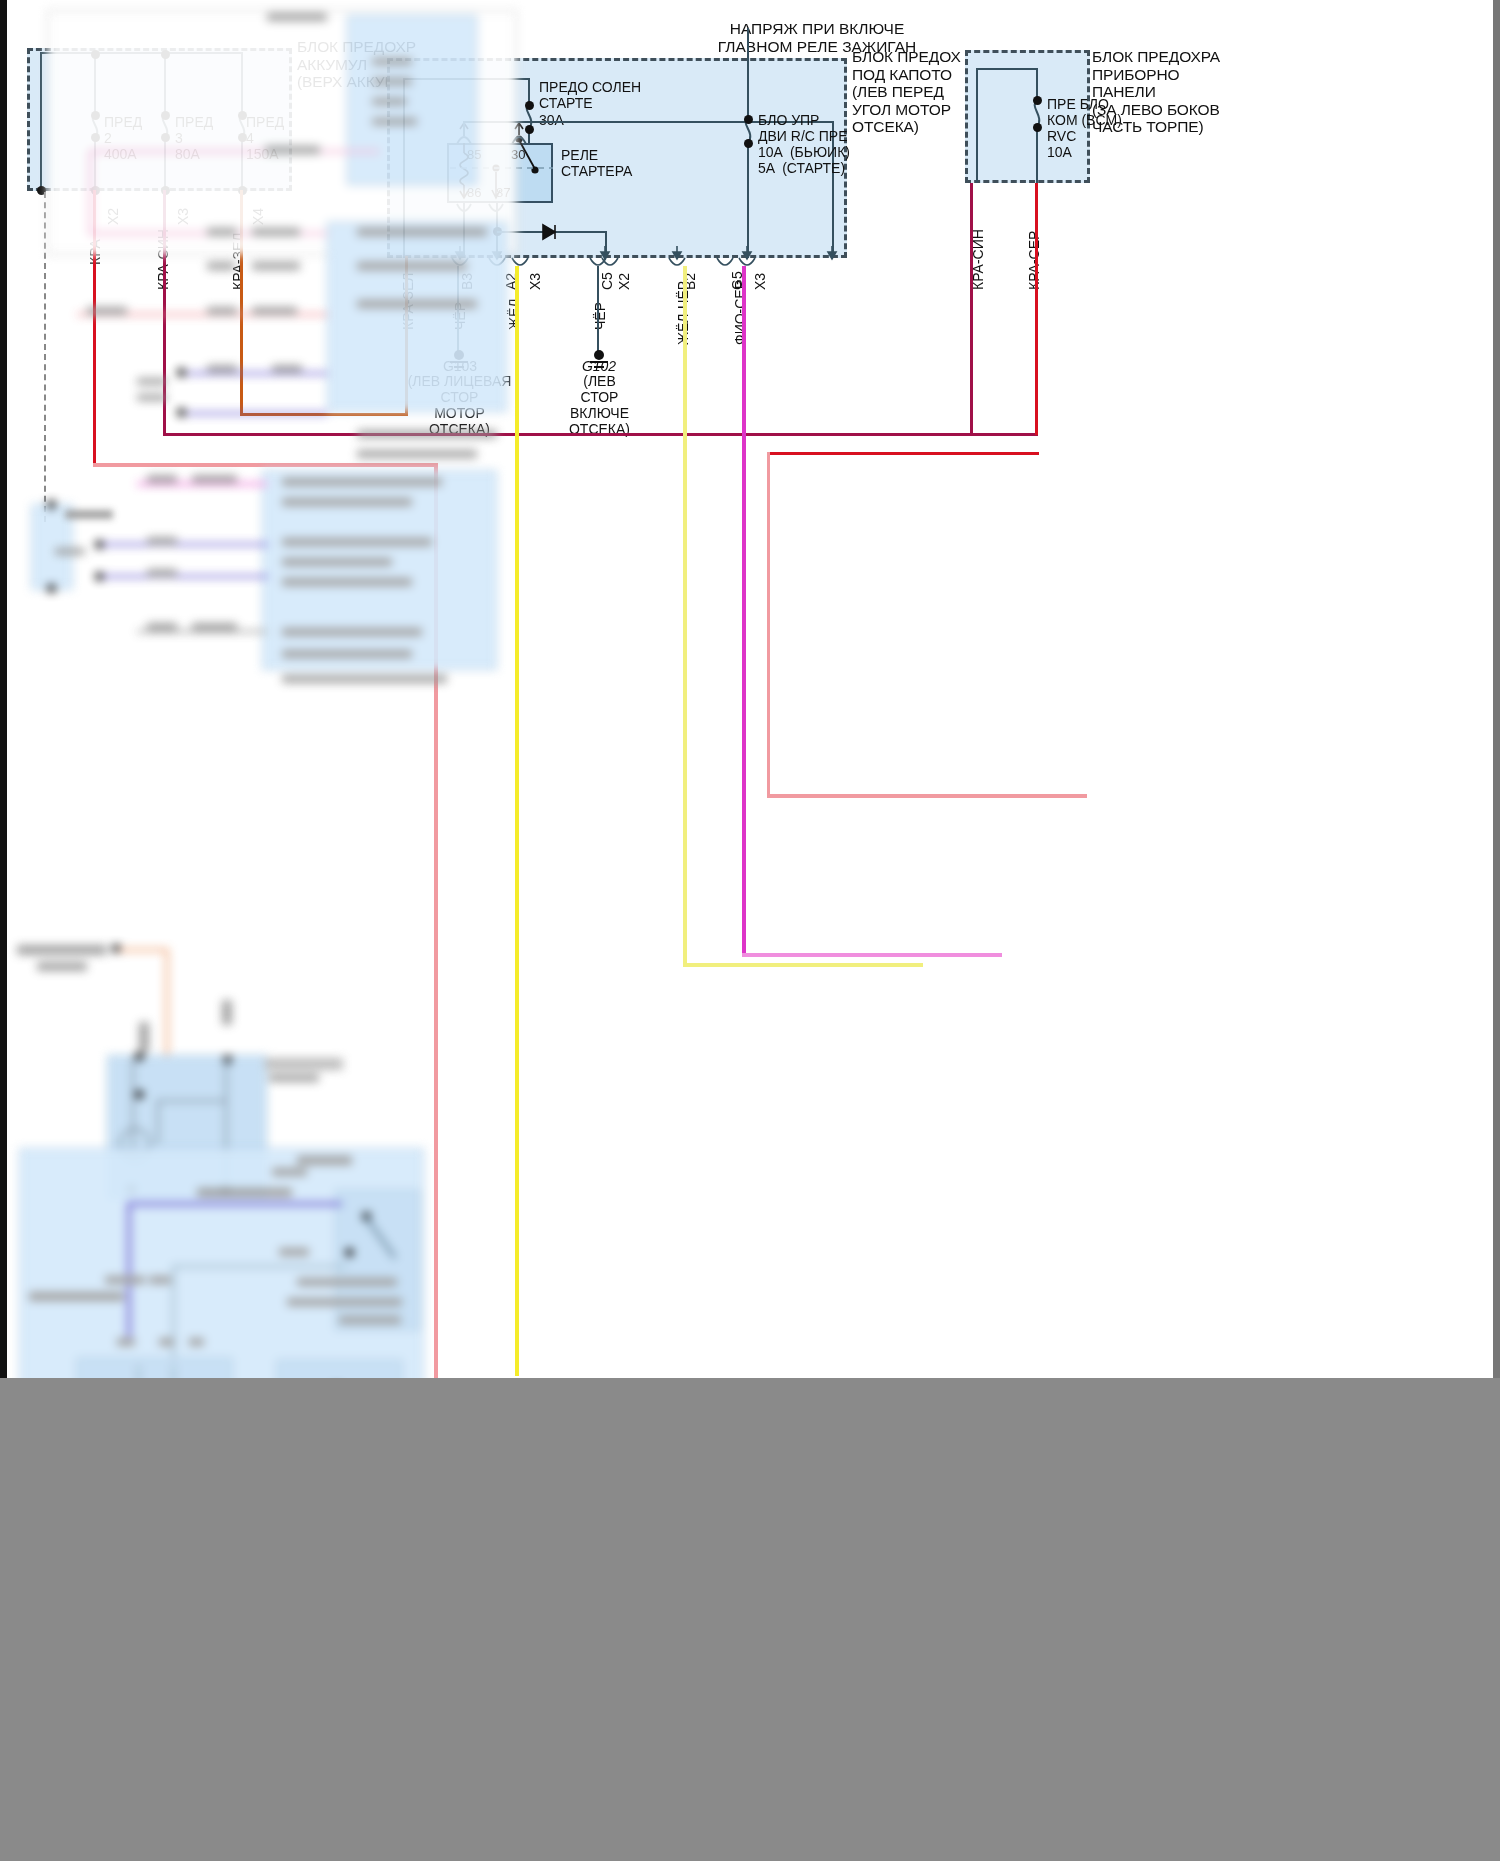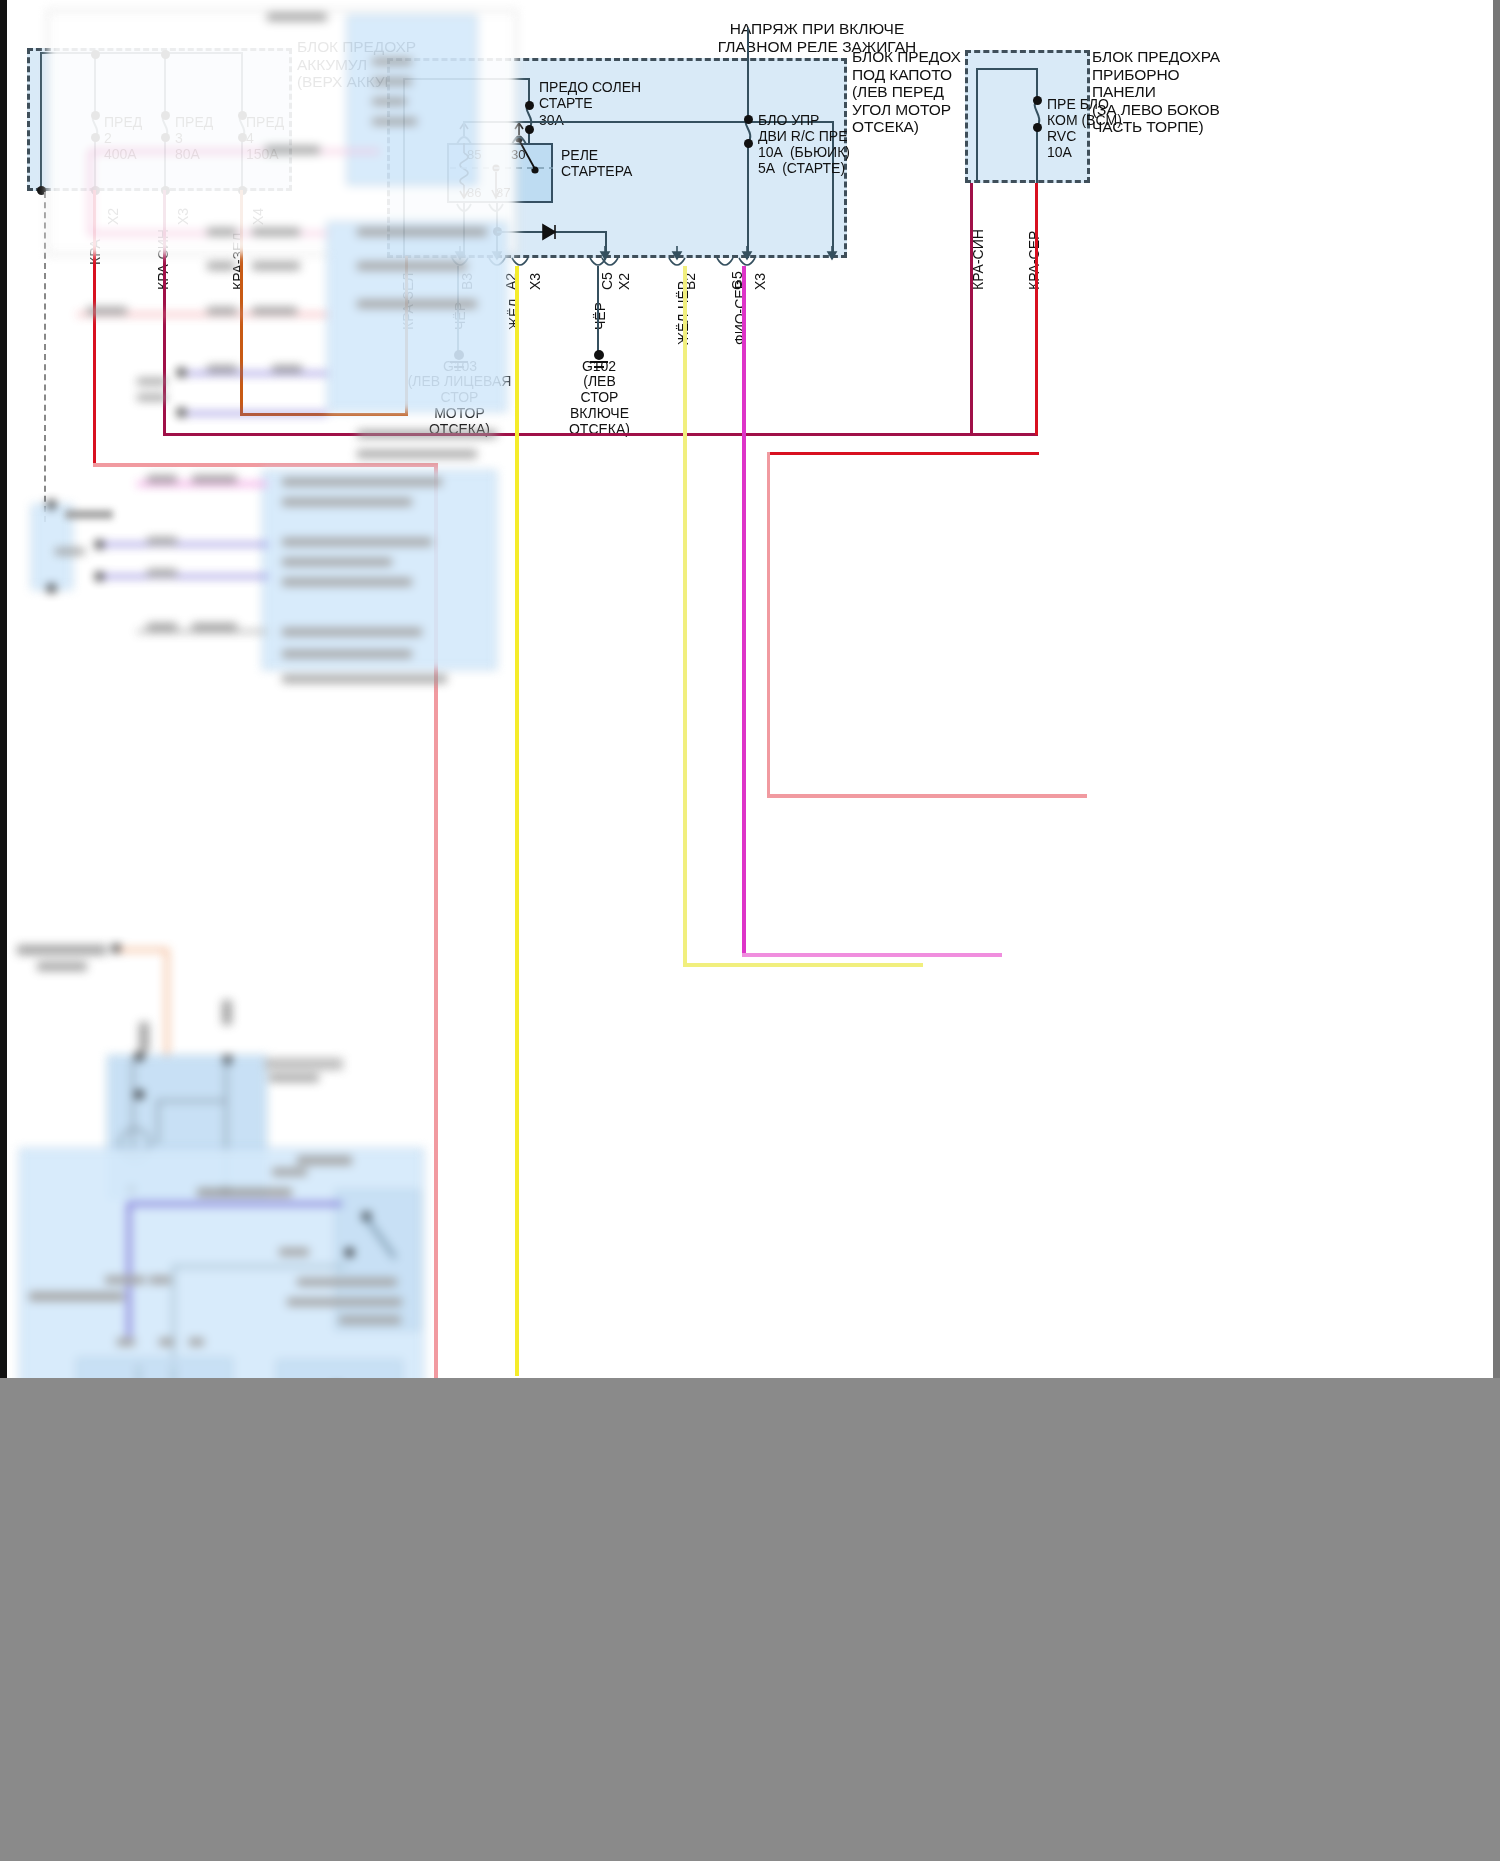--- a/index.html
+++ b/index.html
@@ -249,21 +249,21 @@
   <svg style="position:absolute;left:578px;top:349px;" width="28" height="22">
     <circle cx="14" cy="6" r="5" fill="#111"></circle>
     <line x1="5" y1="13" x2="23" y2="13" stroke="#111" stroke-width="2"></line>
     <line x1="9" y1="18" x2="19" y2="18" stroke="#111" stroke-width="2"></line>
   </svg>
   <div class="lbl" style="left:433px;top:358px;text-align:center;width:40px;">G103</div>
   <div class="lbl" style="left:400px;top:373px;text-align:center;width:105px;white-space:pre;">(ЛЕВ ЛИЦЕВАЯ
 СТОР
 МОТОР
 ОТСЕКА)</div>
-  <div class="lbl" style="left:572px;top:358px;text-align:center;width:40px;">G102</div>
+  <div class="lbl" style="left:572px;top:358px;text-align:center;width:40px;font-style:italic;">G102</div>
   <div class="lbl" style="left:545px;top:373px;text-align:center;width:95px;white-space:pre;">(ЛЕВ
 СТОР
 ВКЛЮЧЕ
 ОТСЕКА)</div>
 
   <div class="fuseblock" style="left:958px;top:50px;width:125px;height:133px;"></div>
   <div class="blk-label" style="left:1085px;top:48px;">БЛОК ПРЕДОХРА
 ПРИБОРНО
 ПАНЕЛИ
 (ЗА ЛЕВО БОКОВ

